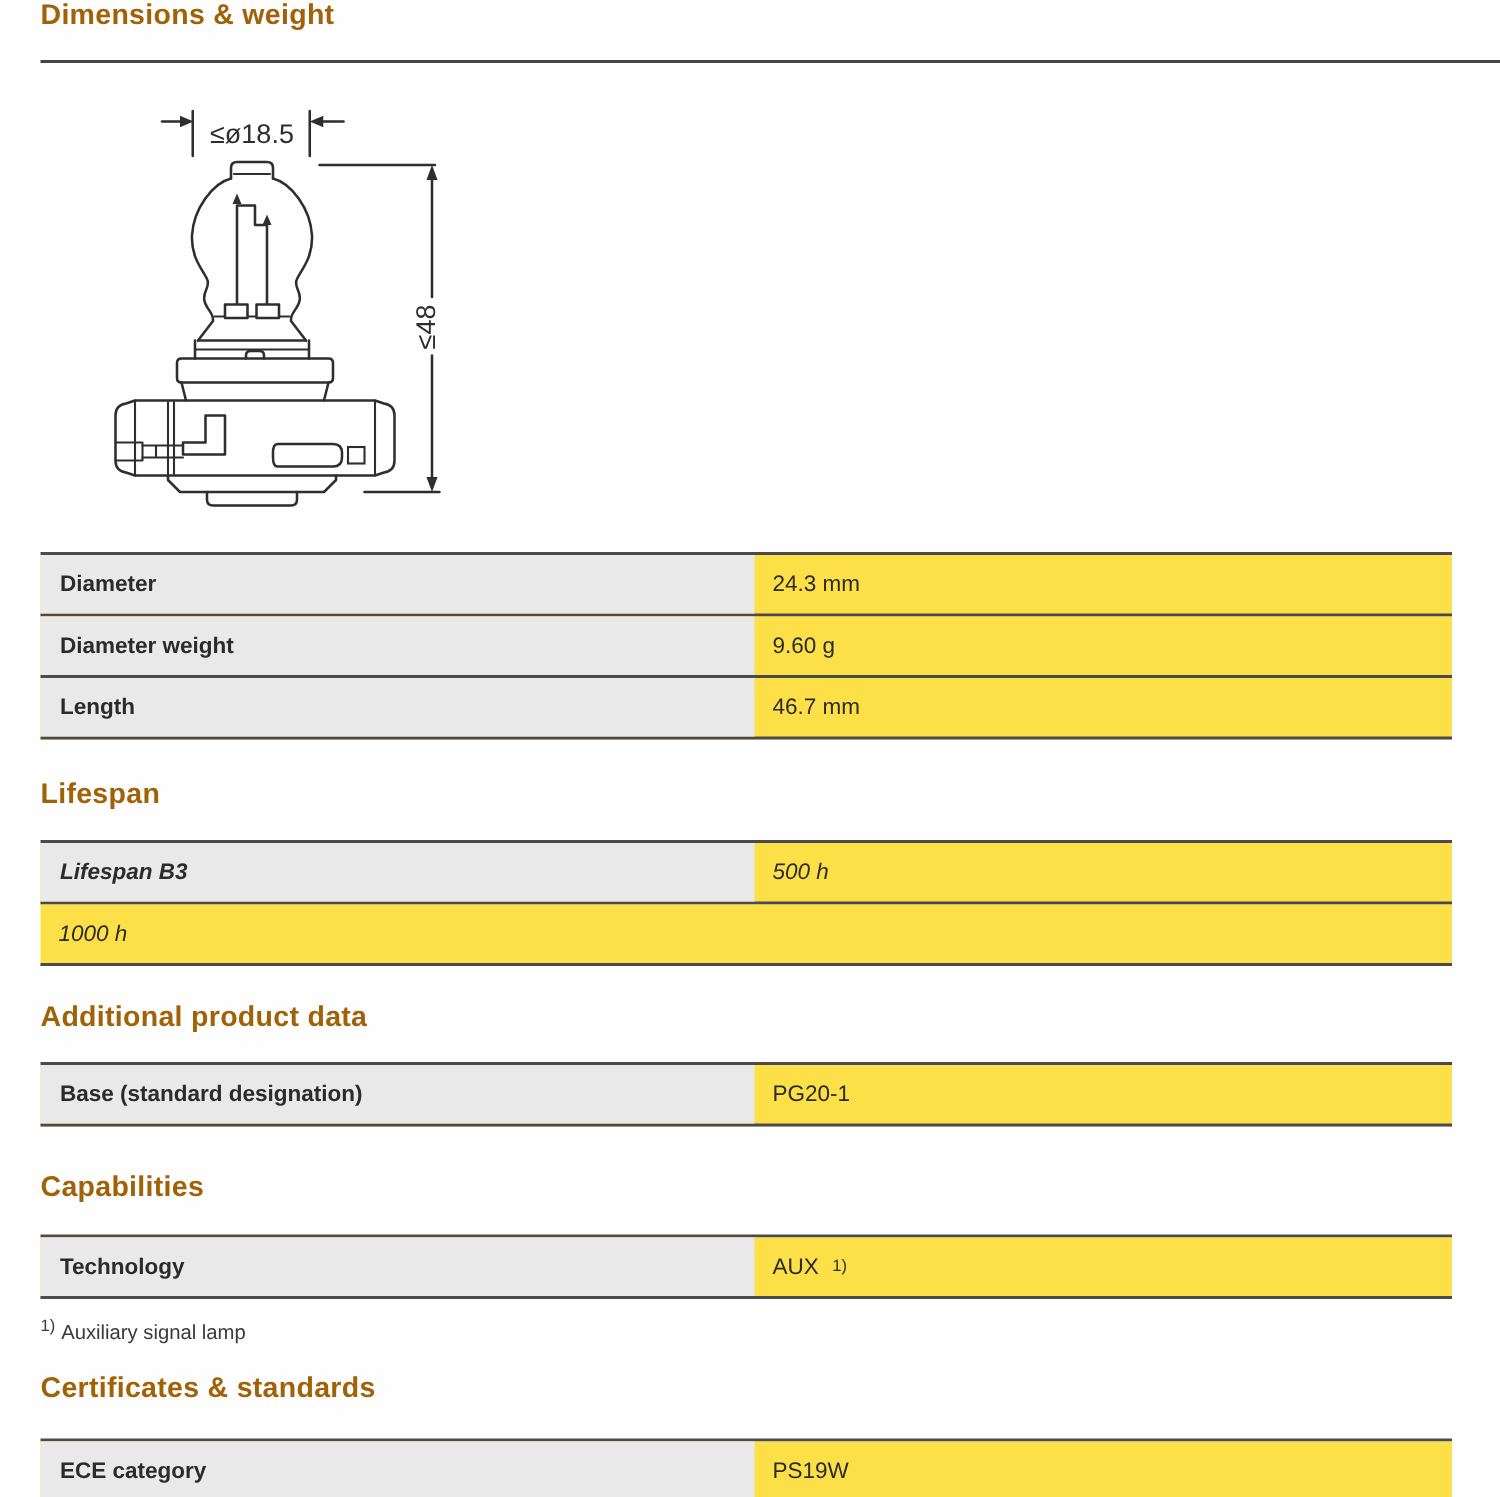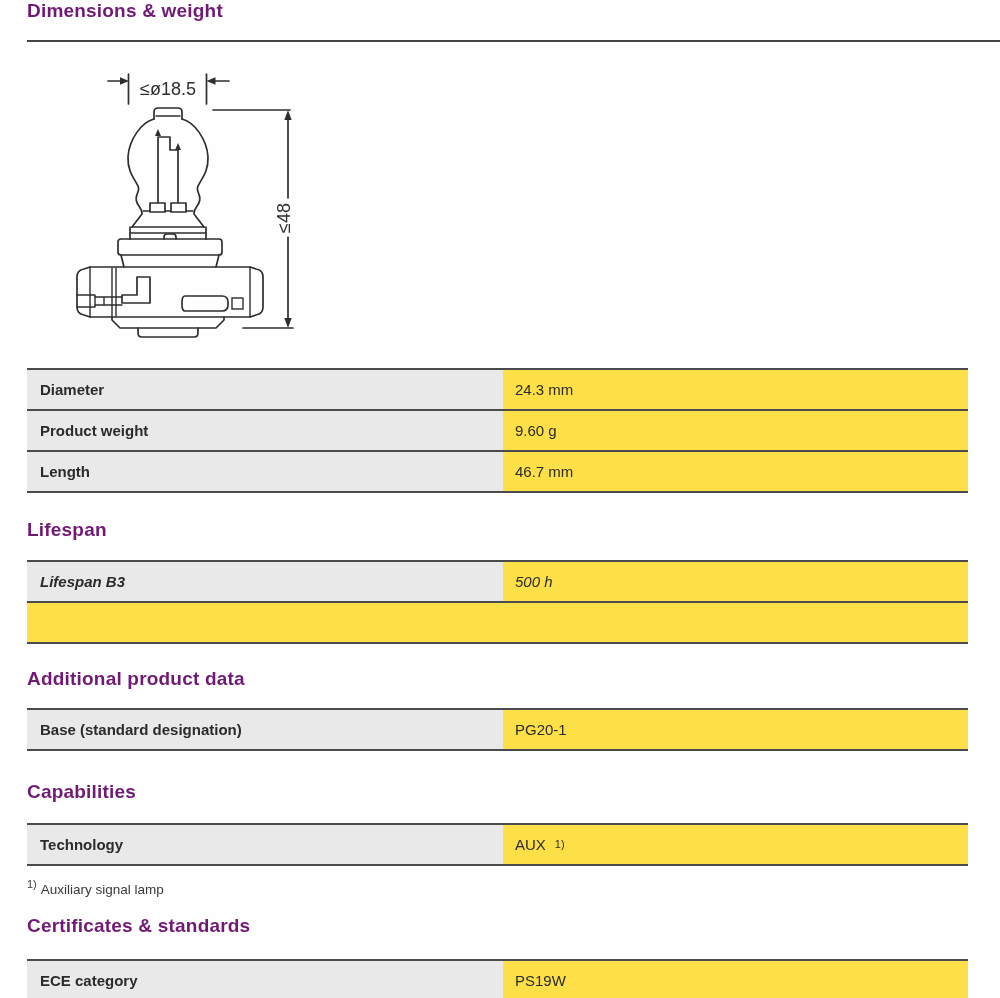--- a/index.html
+++ b/index.html
@@ -6,21 +6,21 @@
   body{
     width:1000px;height:998px;
     background:#fefefe;
     font-family:"Liberation Sans","DejaVu Sans",sans-serif;
     color:#282828;
     overflow:hidden;
     position:relative;
   }
   .abs{position:absolute;}
   h2.sec{
-    font-size:19px;font-weight:700;margin:0;color:#701a75;
+    font-size:19px;font-weight:700;margin:0;color:#a16207;
     letter-spacing:.2px;line-height:22px;
   }
   .rule{
     border:none;border-top:2px solid #454549;height:0;margin:0;
   }
   .spec-table{
     border-top:2px solid #4b4b4f;
     width:941px;
   }
   .spec-row{
@@ -124,37 +124,38 @@
     <path class="ln" d="M138,328 V333 Q138,337 142,337 H194 Q198,337 198,333 V328"></path>
   </g>
 </svg>
 
 <div class="spec-table abs" style="left:27px;top:368px;">
   <div class="spec-row">
     <div class="cell-label">Diameter</div>
     <div class="cell-value">24.3 mm</div>
   </div>
   <div class="spec-row">
-    <div class="cell-label">Product weight</div>
+    <div class="cell-label">Diameter weight</div>
     <div class="cell-value">9.60 g</div>
   </div>
   <div class="spec-row">
     <div class="cell-label">Length</div>
     <div class="cell-value">46.7 mm</div>
   </div>
 </div>
 
 <h2 class="sec abs" style="left:27px;top:519px;">Lifespan</h2>
 
 <div class="spec-table abs" style="left:27px;top:560px;font-style:italic;">
   <div class="spec-row">
     <div class="cell-label">Lifespan B3</div>
     <div class="cell-value">500 h</div>
   </div>
   <div class="spec-row">
+    <div class="cell-value">1000 h</div>
   </div>
 </div>
 
 <h2 class="sec abs" style="left:27px;top:668px;">Additional product data</h2>
 
 <div class="spec-table abs" style="left:27px;top:708px;">
   <div class="spec-row">
     <div class="cell-label">Base (standard designation)</div>
     <div class="cell-value">PG20-1</div>
   </div>

